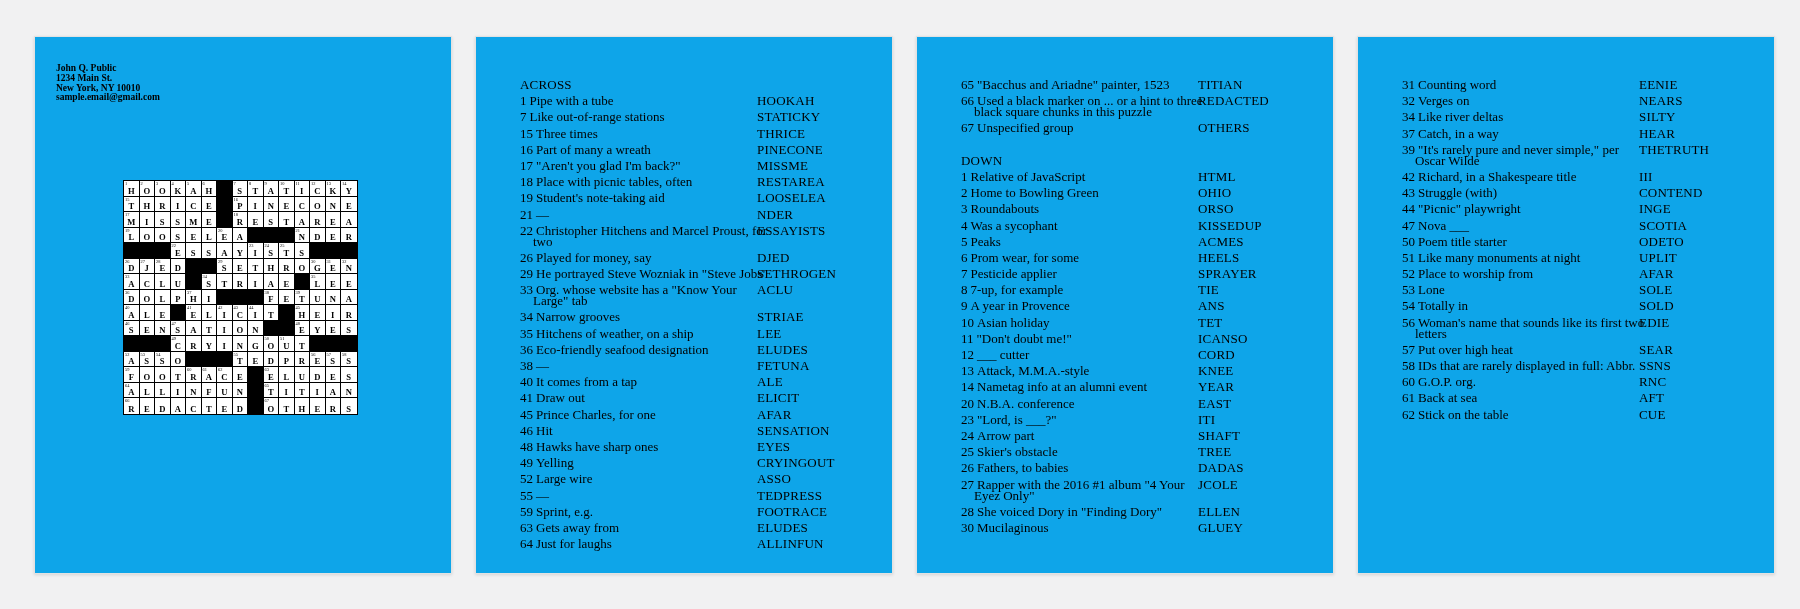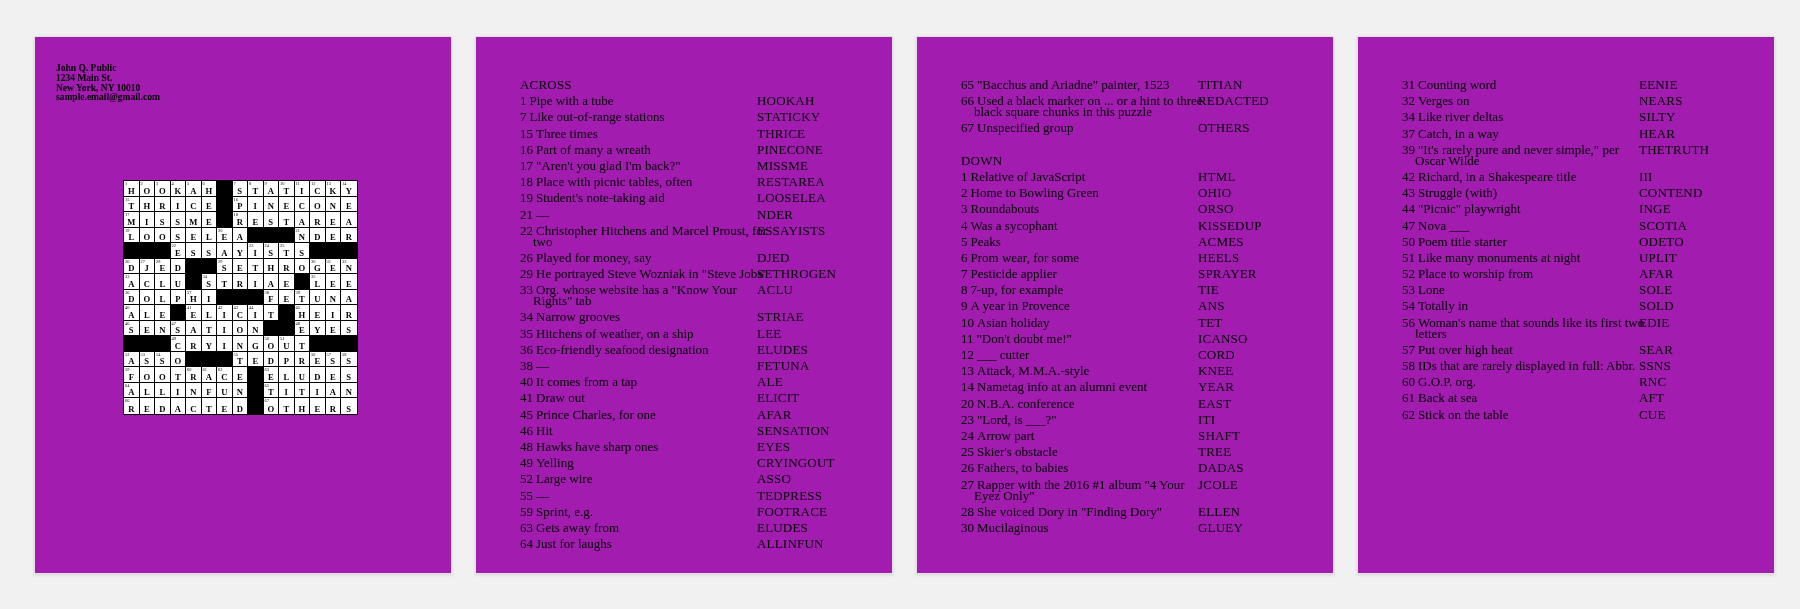--- a/index.html
+++ b/index.html
@@ -4,21 +4,21 @@
 <style>
   html,body{margin:0;padding:0}
   body{
     width:1800px;height:609px;overflow:hidden;
     background:#f1f1f2;
     font-family:"Liberation Serif","DejaVu Serif",serif;
     color:#000;
   }
   .page{
     position:absolute;top:36px;width:418px;height:538px;box-sizing:border-box;
-    background:#a21caf;border:1px solid #e2e2e2;
+    background:#0ea5e9;border:1px solid #e2e2e2;
     box-shadow:0 1px 3px rgba(0,0,0,.12);
   }
   #page1{left:34px}
   #page2{left:475px}
   #page3{left:916px}
   #page4{left:1357px}
 
   
   .address{position:absolute;left:21px;top:27px;font-weight:bold;font-size:9.5px;line-height:9.8px;white-space:nowrap}
   .xgrid{
@@ -774,21 +774,21 @@
         </div>
         <div class="clue-row">
           <span class="clue-body"><span class="clue-num">26</span><span class="clue-text">Played for money, say</span></span>
           <span class="clue-answer">DJED</span>
         </div>
         <div class="clue-row">
           <span class="clue-body"><span class="clue-num">29</span><span class="clue-text">He portrayed Steve Wozniak in "Steve Jobs"</span></span>
           <span class="clue-answer">SETHROGEN</span>
         </div>
         <div class="clue-row">
-          <span class="clue-body"><span class="clue-num">33</span><span class="clue-text">Org. whose website has a "Know Your Rights" tab</span></span>
+          <span class="clue-body"><span class="clue-num">33</span><span class="clue-text">Org. whose website has a "Know Your Large" tab</span></span>
           <span class="clue-answer">ACLU</span>
         </div>
         <div class="clue-row">
           <span class="clue-body"><span class="clue-num">34</span><span class="clue-text">Narrow grooves</span></span>
           <span class="clue-answer">STRIAE</span>
         </div>
         <div class="clue-row">
           <span class="clue-body"><span class="clue-num">35</span><span class="clue-text">Hitchens of weather, on a ship</span></span>
           <span class="clue-answer">LEE</span>
         </div>

